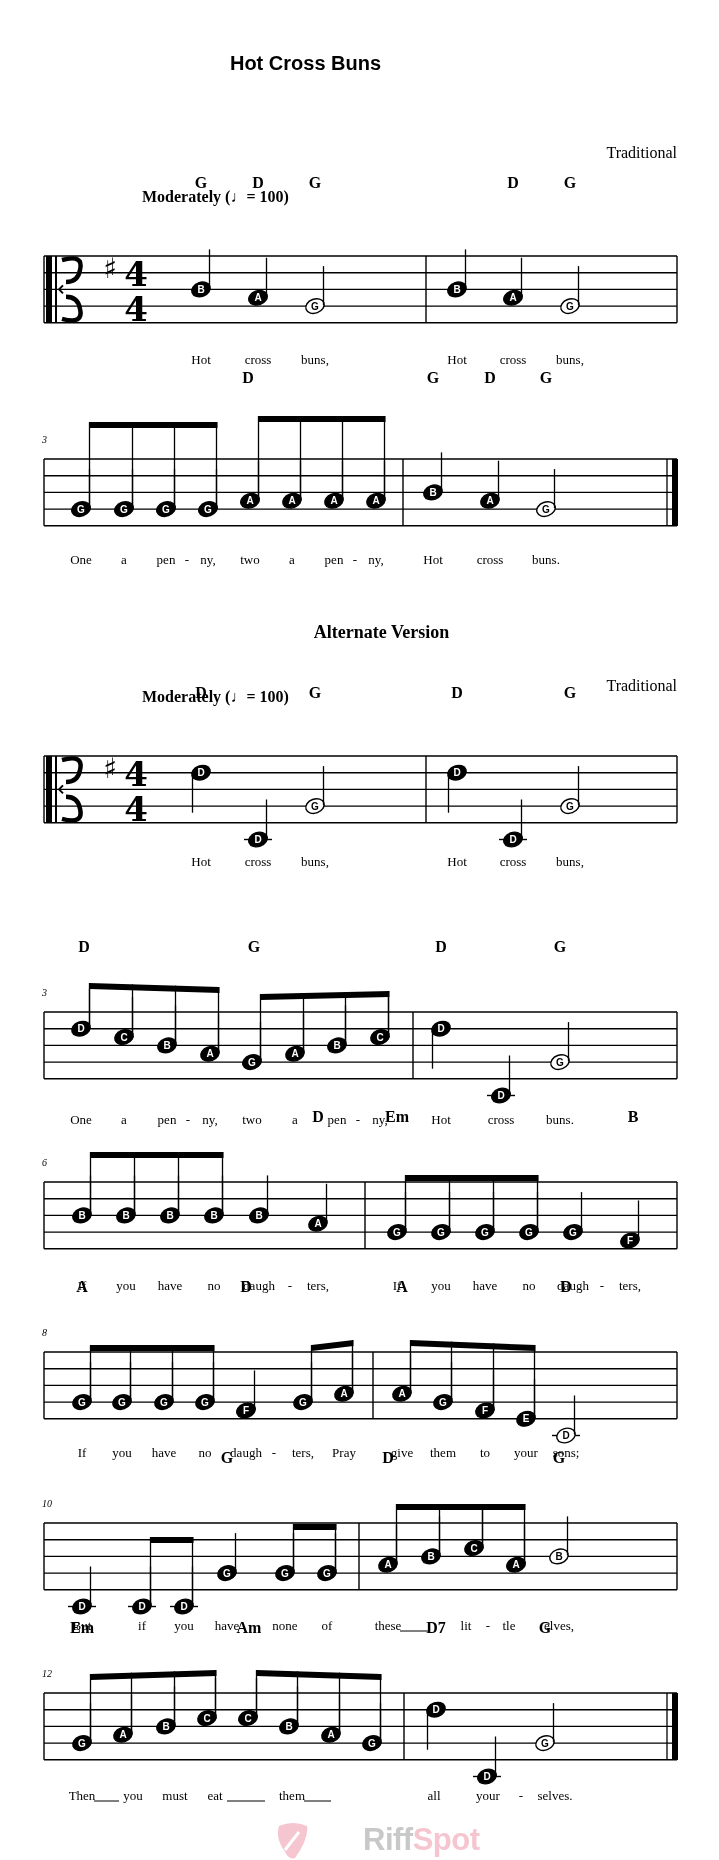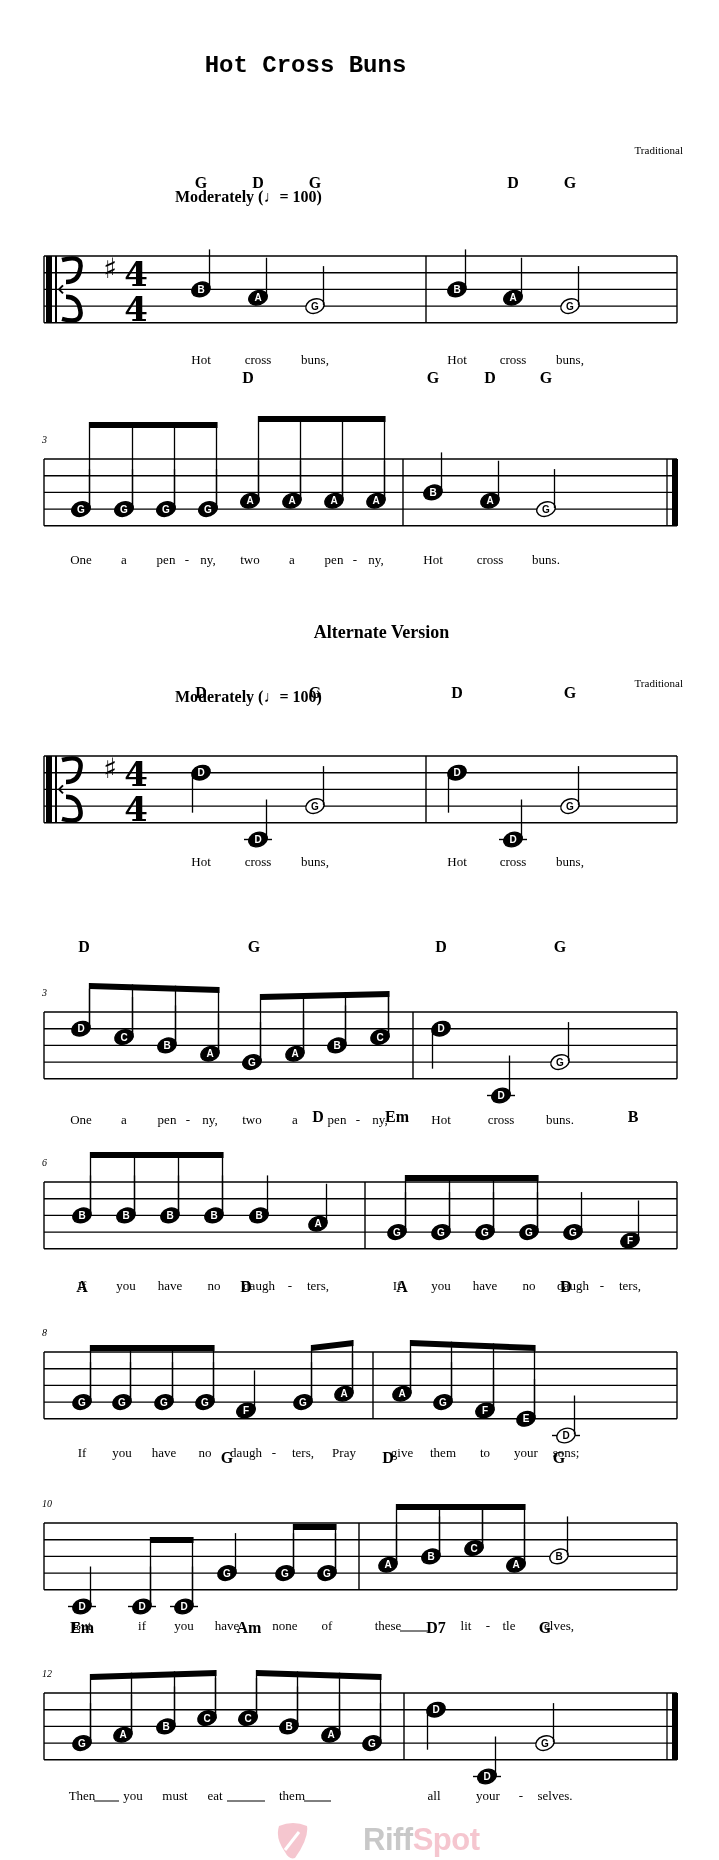--- a/index.html
+++ b/index.html
@@ -1,21 +1,21 @@
 <!DOCTYPE html>
 <html><head>
 <meta charset="utf-8">
 <style>
   html,body{margin:0;padding:0;background:#fff;}
   body{width:719px;height:1860px;position:relative;overflow:hidden;font-family:"DejaVu Serif","Liberation Serif",serif;color:#000;}
   .abs{position:absolute;}
-  .title{left:0;width:611px;top:52px;text-align:center;font-size:24px;font-weight:bold;font-family:Liberation Mono, monospace;}
+  .title{left:0;width:611px;top:52px;text-align:center;font-size:20px;font-weight:bold;font-family:Liberation Sans, sans-serif;}
   .subtitle{left:0;width:719px;text-align:center;font-size:18px;font-weight:bold;font-family:"Liberation Serif",serif;padding-left:22px;}
-  .composer{right:36px;font-size:11px;font-family:"Liberation Serif",serif;}
-  .tempo{font-size:16px;font-weight:bold;font-family:"Liberation Serif",serif;margin-left:33px;}
+  .composer{right:42px;font-size:16px;font-family:"Liberation Serif",serif;}
+  .tempo{font-size:16px;font-weight:bold;font-family:"Liberation Serif",serif;}
   svg.score{position:absolute;left:0;overflow:visible;}
   .chord{font-family:"Liberation Serif",serif;font-weight:bold;font-size:16px;}
   .lyric{font-family:"Liberation Serif",serif;font-size:13px;}
   .mnum{font-family:"Liberation Serif",serif;font-style:italic;font-size:10px;}
   .notelabel{font-family:"Liberation Sans",sans-serif;font-size:10px;font-weight:bold;}
   .logo{left:275px;top:1822px;width:175px;height:38px;}
   .logo-text{position:absolute;left:40px;top:0;font-family:"Liberation Sans",sans-serif;font-weight:bold;font-size:31px;letter-spacing:-0.5px;margin-left:48px;}
 </style>
 </head>
 <body>

